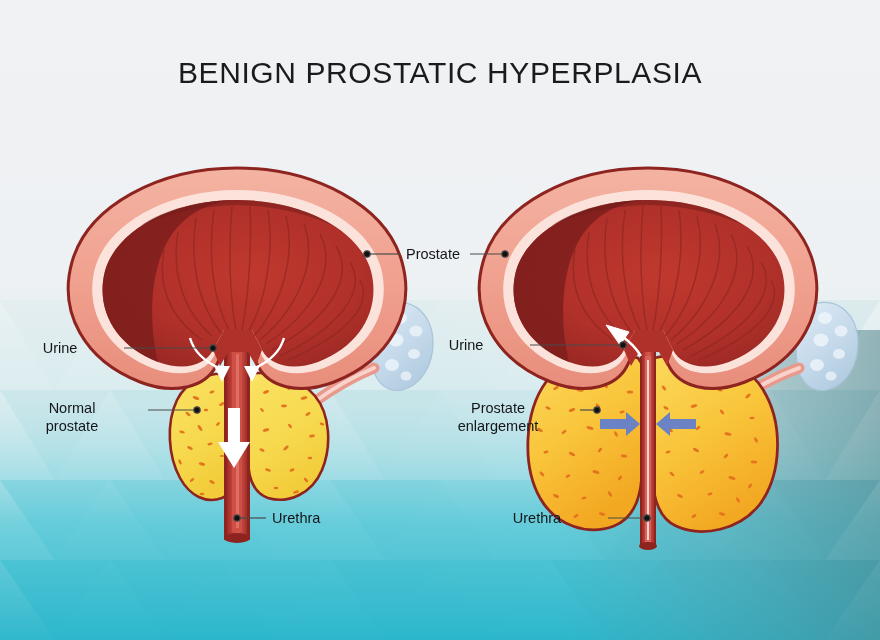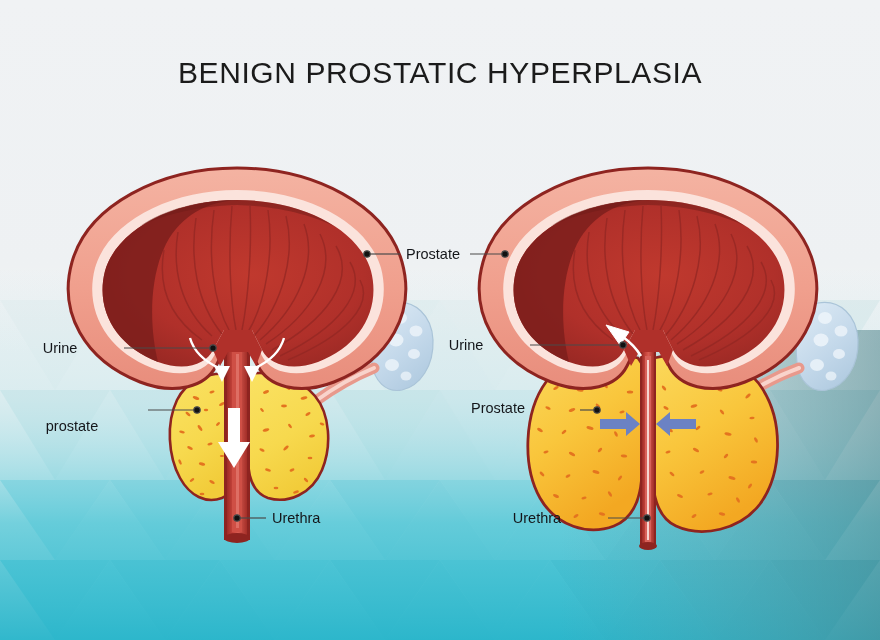--- a/index.html
+++ b/index.html
@@ -541,24 +541,26 @@
   </svg>
 
   <div id="label-layer">
 
     <div id="title">BENIGN PROSTATIC HYPERPLASIA</div>
 
     <div class="lbl" style="left:406px; top:246px;">Prostate</div>
 
     <div class="lbl right-al" style="left:0px; top:340px; width:120px;">Urine</div>
 
+    <div class="lbl right-al" style="left:0px; top:400px; width:144px;">Normal</div>
     <div class="lbl right-al" style="left:0px; top:418px; width:144px;">prostate</div>
 
     <div class="lbl" style="left:272px; top:510px;">Urethra</div>
 
     <div class="lbl right-al" style="left:406px; top:337px; width:120px;">Urine</div>
 
     <div class="lbl right-al" style="left:420px; top:400px; width:156px;">Prostate</div>
+    <div class="lbl right-al" style="left:420px; top:418px; width:156px;">enlargement</div>
 
     <div class="lbl right-al" style="left:470px; top:510px; width:134px;">Urethra</div>
   </div>
 
 </div>
 
 </body></html>

